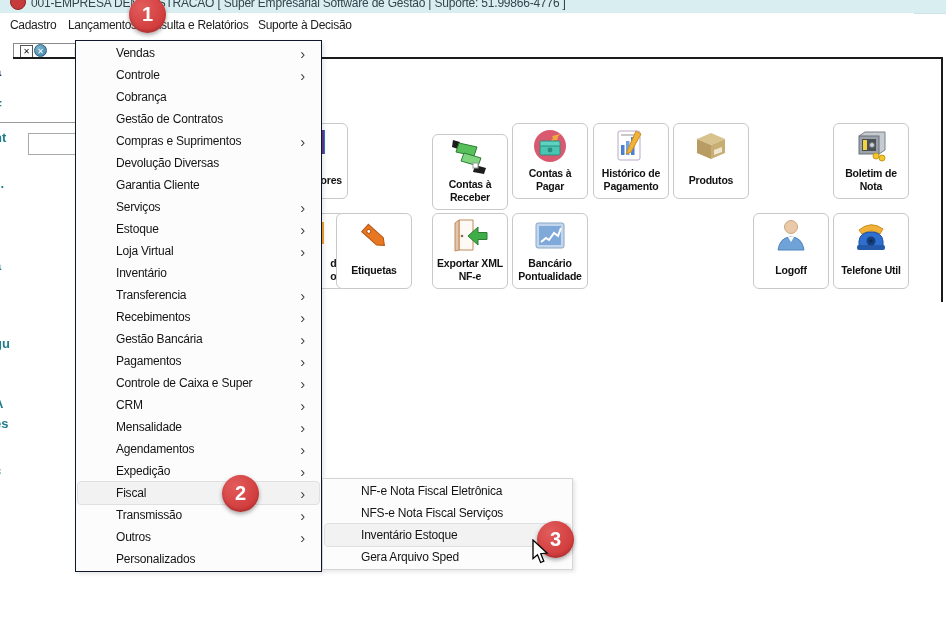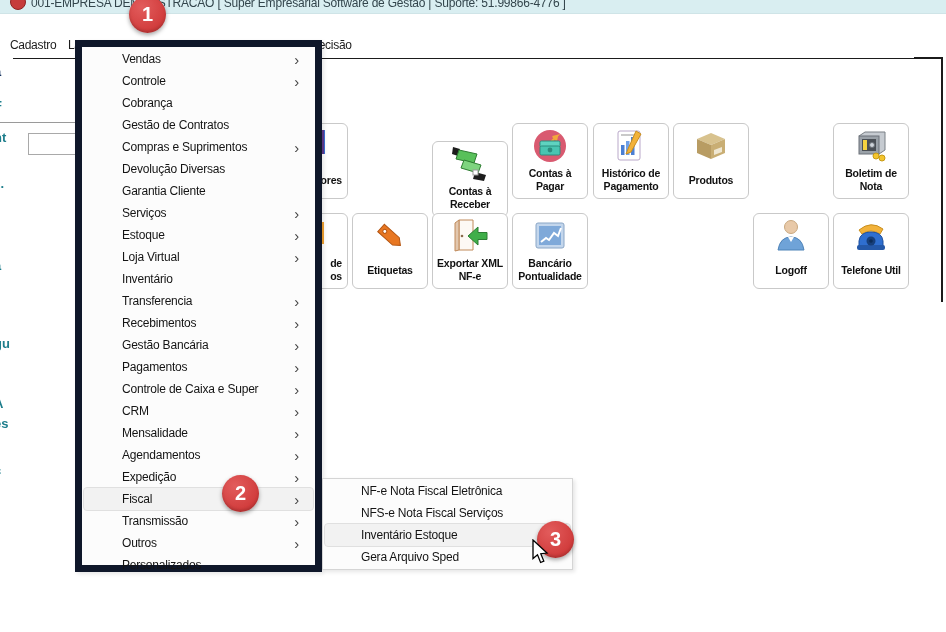--- a/index.html
+++ b/index.html
@@ -8,21 +8,21 @@
 
   
   .titlebar{position:absolute;left:0;top:0;width:946px;height:13px;background:#d9eef1;
             overflow:hidden;z-index:5;border-bottom:1px solid #cfe4e7;}
   .titlebar .app-icon{position:absolute;left:10px;top:-6px;width:14px;height:14px;border-radius:50%;
             background:#c63c3c;border:1px solid #8e2424;}
   .titlebar .t-text{position:absolute;left:31px;top:-4px;font-size:12px;color:#33454c;
             white-space:nowrap;letter-spacing:-0.2px;}
 
   
-  .menubar{position:absolute;left:0;top:13px;width:914px;height:25px;background:#fff;z-index:5;margin-top:20px;}
+  .menubar{position:absolute;left:0;top:13px;width:914px;height:25px;background:#fff;z-index:5;}
   .menubar span{position:absolute;top:5px;font-size:12px;color:#1c1c1c;letter-spacing:-0.3px;cursor:default;}
 
   
   .tabline-top{position:absolute;left:13px;top:43px;width:68px;height:1px;background:#8a8a8a;}
   .tabline-left{position:absolute;left:13px;top:43px;width:1px;height:15px;background:#8a8a8a;}
   .blackline{position:absolute;left:13px;top:57px;width:929px;height:2px;background:#1b1b1b;}
   .rightline{position:absolute;left:941px;top:57px;width:2px;height:245px;background:#1b1b1b;}
   .tab-xbox{position:absolute;left:20px;top:45px;width:11px;height:11px;background:#fff;border:1px solid #555;
             font-size:8px;line-height:11px;text-align:center;color:#111;}
   .tab-circle{position:absolute;left:34px;top:44px;width:13px;height:13px;border-radius:50%;
@@ -42,21 +42,21 @@
         border-radius:6px;box-sizing:border-box;z-index:1;}
   .sbtn .ico{position:absolute;left:0;right:0;top:2px;height:40px;display:flex;
         align-items:center;justify-content:center;}
   .sbtn .lbl{position:absolute;left:2px;right:2px;bottom:3px;height:30px;display:flex;
         align-items:center;justify-content:center;text-align:center;font-size:10.5px;font-weight:bold;
         line-height:13px;color:#111;letter-spacing:-0.2px;white-space:pre-line;}
   .sbtn.partial .lbl{justify-content:flex-end;text-align:right;padding-right:3px;}
 
   
   .ddown{position:absolute;left:75px;top:40px;width:247px;height:532px;background:#fcfcfc;
-        border:7px solid #0f172a;box-sizing:border-box;z-index:50;
+        border:1px solid #0f172a;box-sizing:border-box;z-index:50;
         box-shadow:2px 2px 4px rgba(0,0,0,0.10);padding-top:1px;}
   .mi{position:relative;height:22px;margin:0 2px;padding:0 14px 0 38px;display:flex;
         align-items:center;font-size:12px;color:#141414;letter-spacing:-0.2px;cursor:default;}
   .mi .mi-a{margin-left:auto;font-size:15px;color:#444;line-height:1;}
   .mi.hl{background:#f2f2f2;outline:1px solid #e0e0e0;border-radius:3px;}
   .smenu{position:absolute;left:322px;top:478px;width:251px;height:92px;background:#fcfcfc;
         border:1px solid #d5d5d5;box-sizing:border-box;z-index:60;
         box-shadow:2px 2px 4px rgba(0,0,0,0.10);padding-top:1px;}
   .smenu .mi{padding-left:36px;}
 
@@ -110,21 +110,21 @@
     <div class="ico">
       <svg width="40" height="40">
           <rect x="28" y="4" width="7" height="24" fill="#3b6fd4"></rect>
           <rect x="31" y="4" width="3" height="24" fill="#5d3a8e"></rect>
         </svg>
     </div>
     <div class="lbl">ores</div>
   </div>
 
 
-  <div class="sbtn" style="left:432px;top:141px">
+  <div class="sbtn" style="left:432px;top:134px">
     <div class="ico">
       <svg width="40" height="40" viewBox="0 0 40 40">
         <path d="M3 3 l7 2 -2 7 -6 -2 z" fill="#1d1d1d"></path>
         <path d="M9 6 l18 4 -3 9 -18 -4 z" fill="#58c05a" stroke="#2e7d32"></path>
         <path d="M14 16 l17 5 -3 8 -17 -5 z" fill="#7ed47f" stroke="#2e7d32"></path>
         <path d="M25 28 l11 3 -2 6 -11 -2 z" fill="#1d1d1d"></path>
         <rect x="23" y="26" width="5" height="5" fill="#fff" stroke="#999"></rect>
       </svg>
     </div>
     <div class="lbl">Contas à Receber</div>
@@ -188,21 +188,21 @@
   <div class="sbtn partial" style="left:272px;top:213px">
     <div class="ico">
       <svg width="40" height="40">
           <rect x="30" y="6" width="4" height="22" fill="#f0a030"></rect>
         </svg>
     </div>
     <div class="lbl">de
 os</div>
   </div>
 
-  <div class="sbtn" style="left:352px;top:213px">
+  <div class="sbtn" style="left:336px;top:213px">
     <div class="ico">
       <svg width="40" height="40" viewBox="0 0 40 40">
         <g transform="rotate(42 20 20)">
           <path d="M8 15 h20 l6 5 -6 5 h-20 z" fill="#e87722" stroke="#b35411"></path>
           <circle cx="13" cy="20" r="2" fill="#fff" stroke="#b35411"></circle>
         </g>
       </svg>
     </div>
     <div class="lbl">Etiquetas</div>
   </div>

